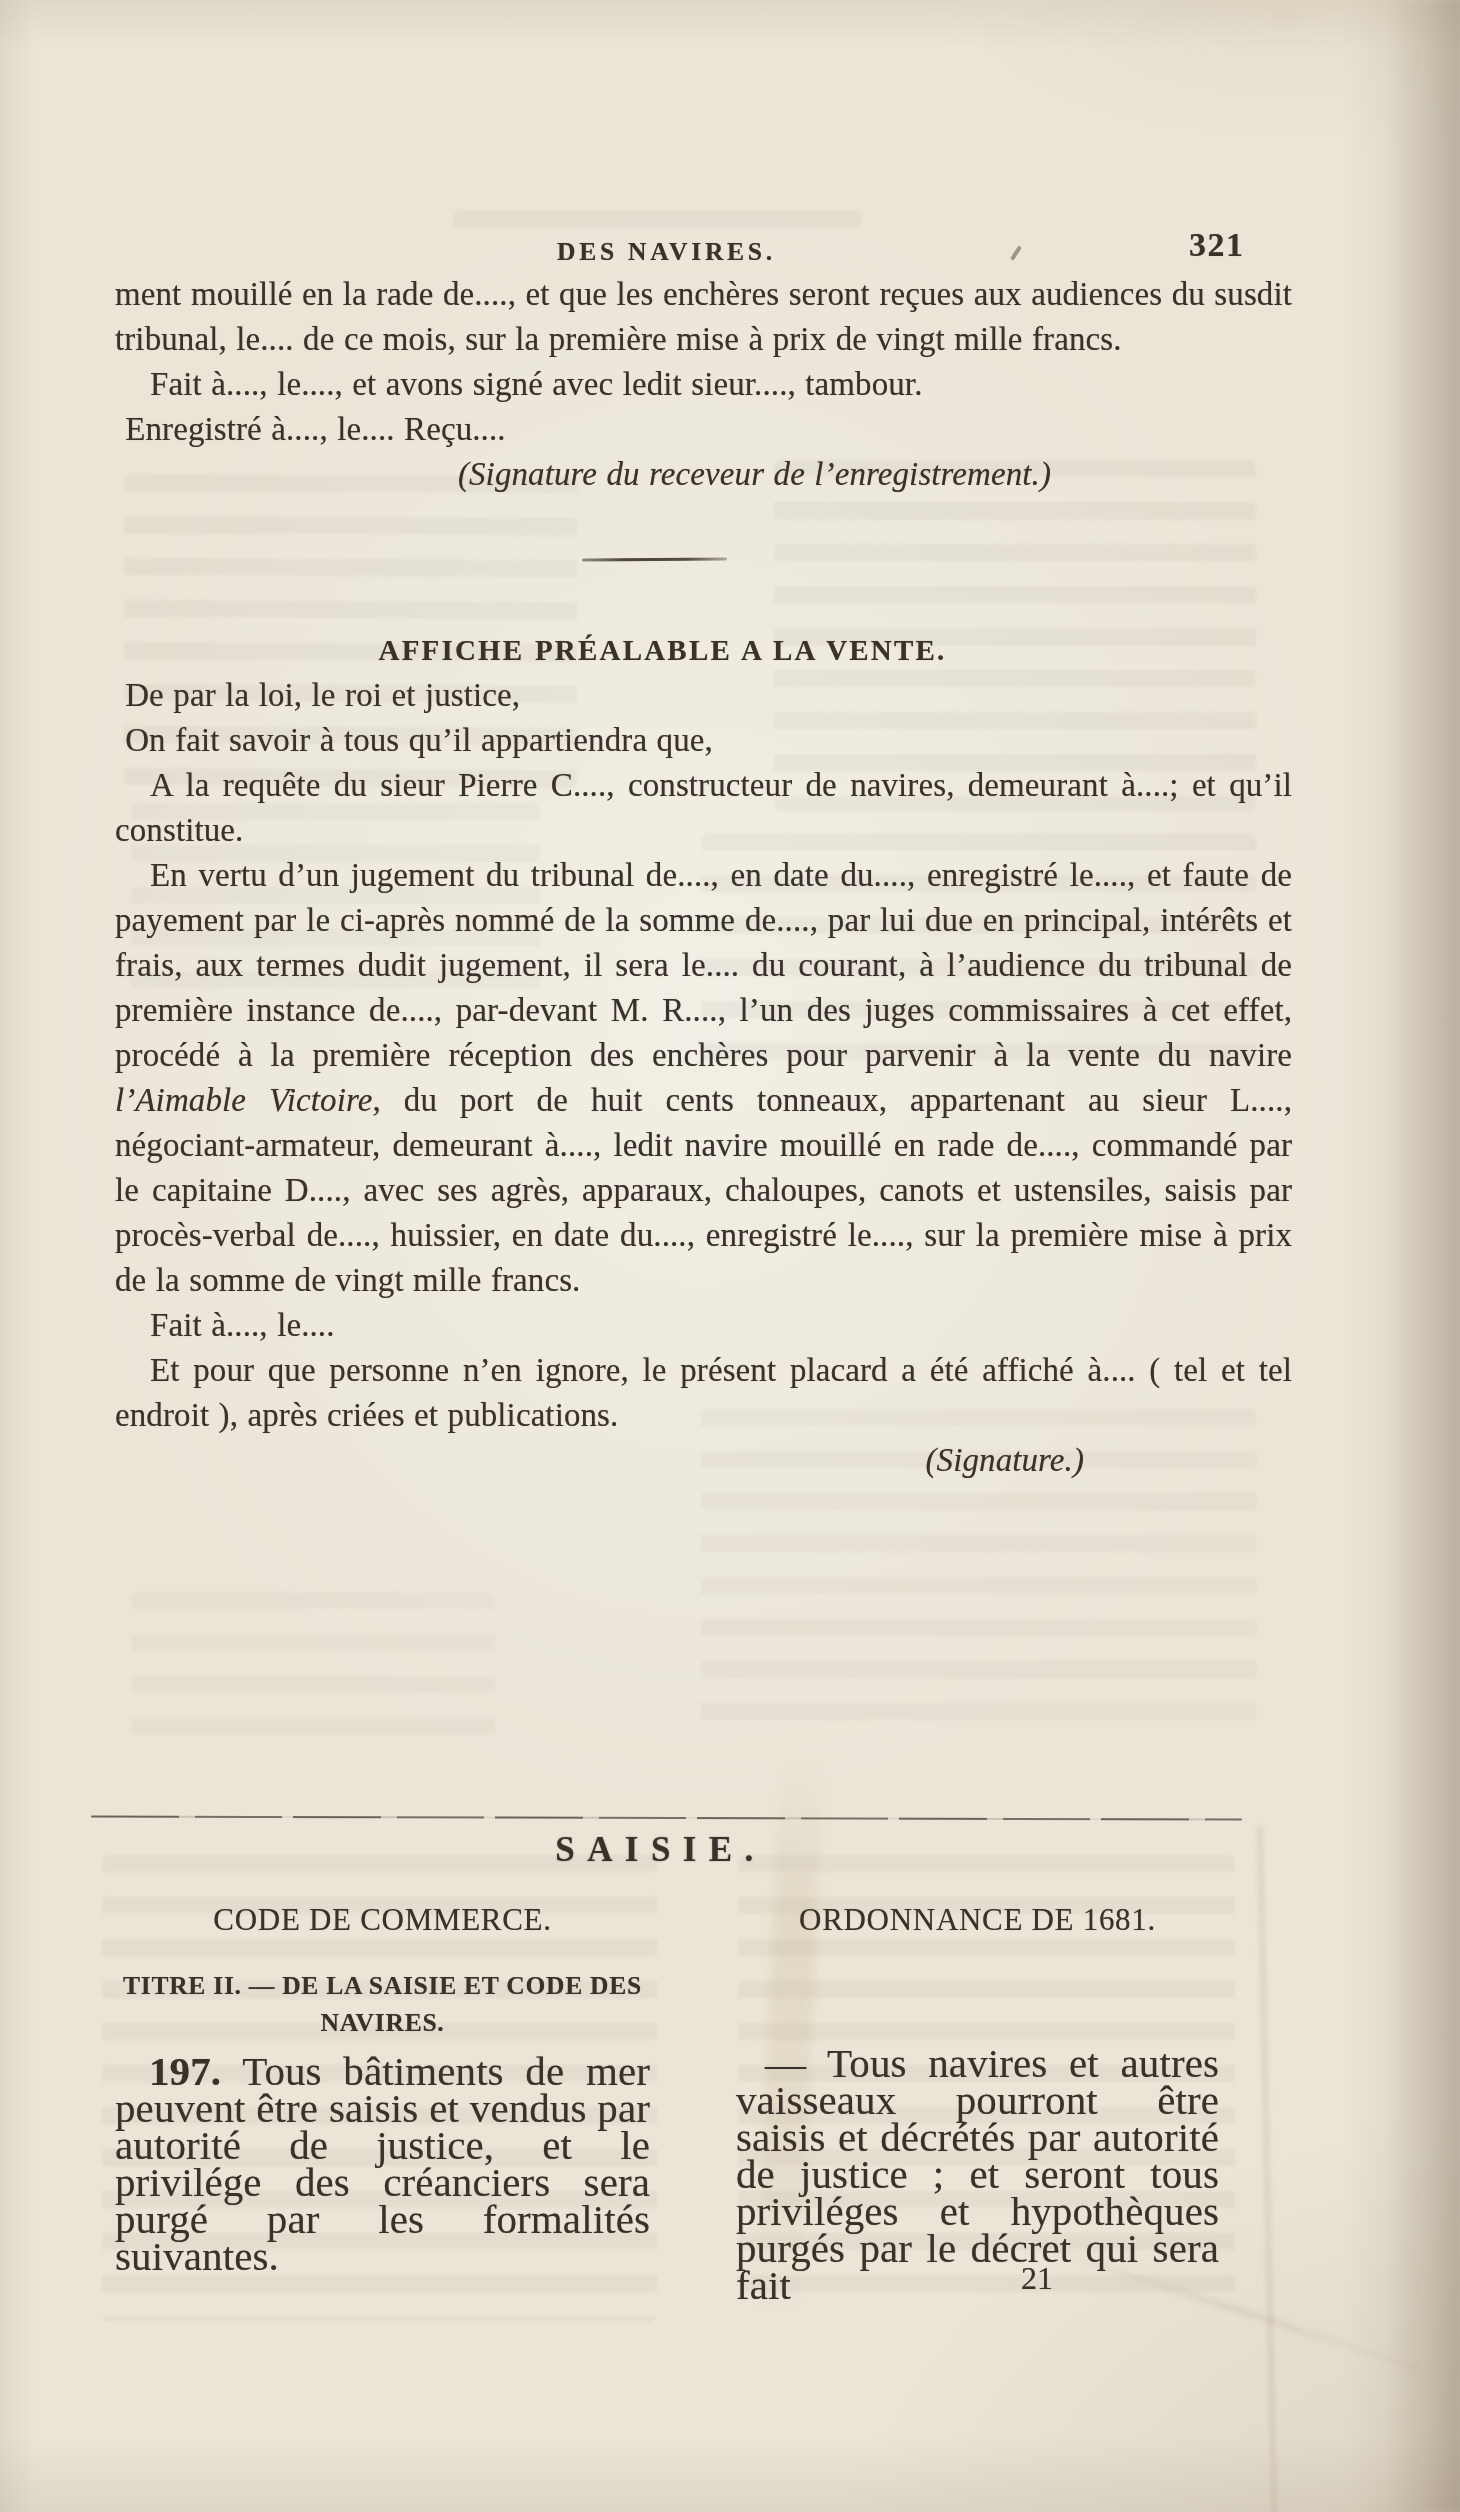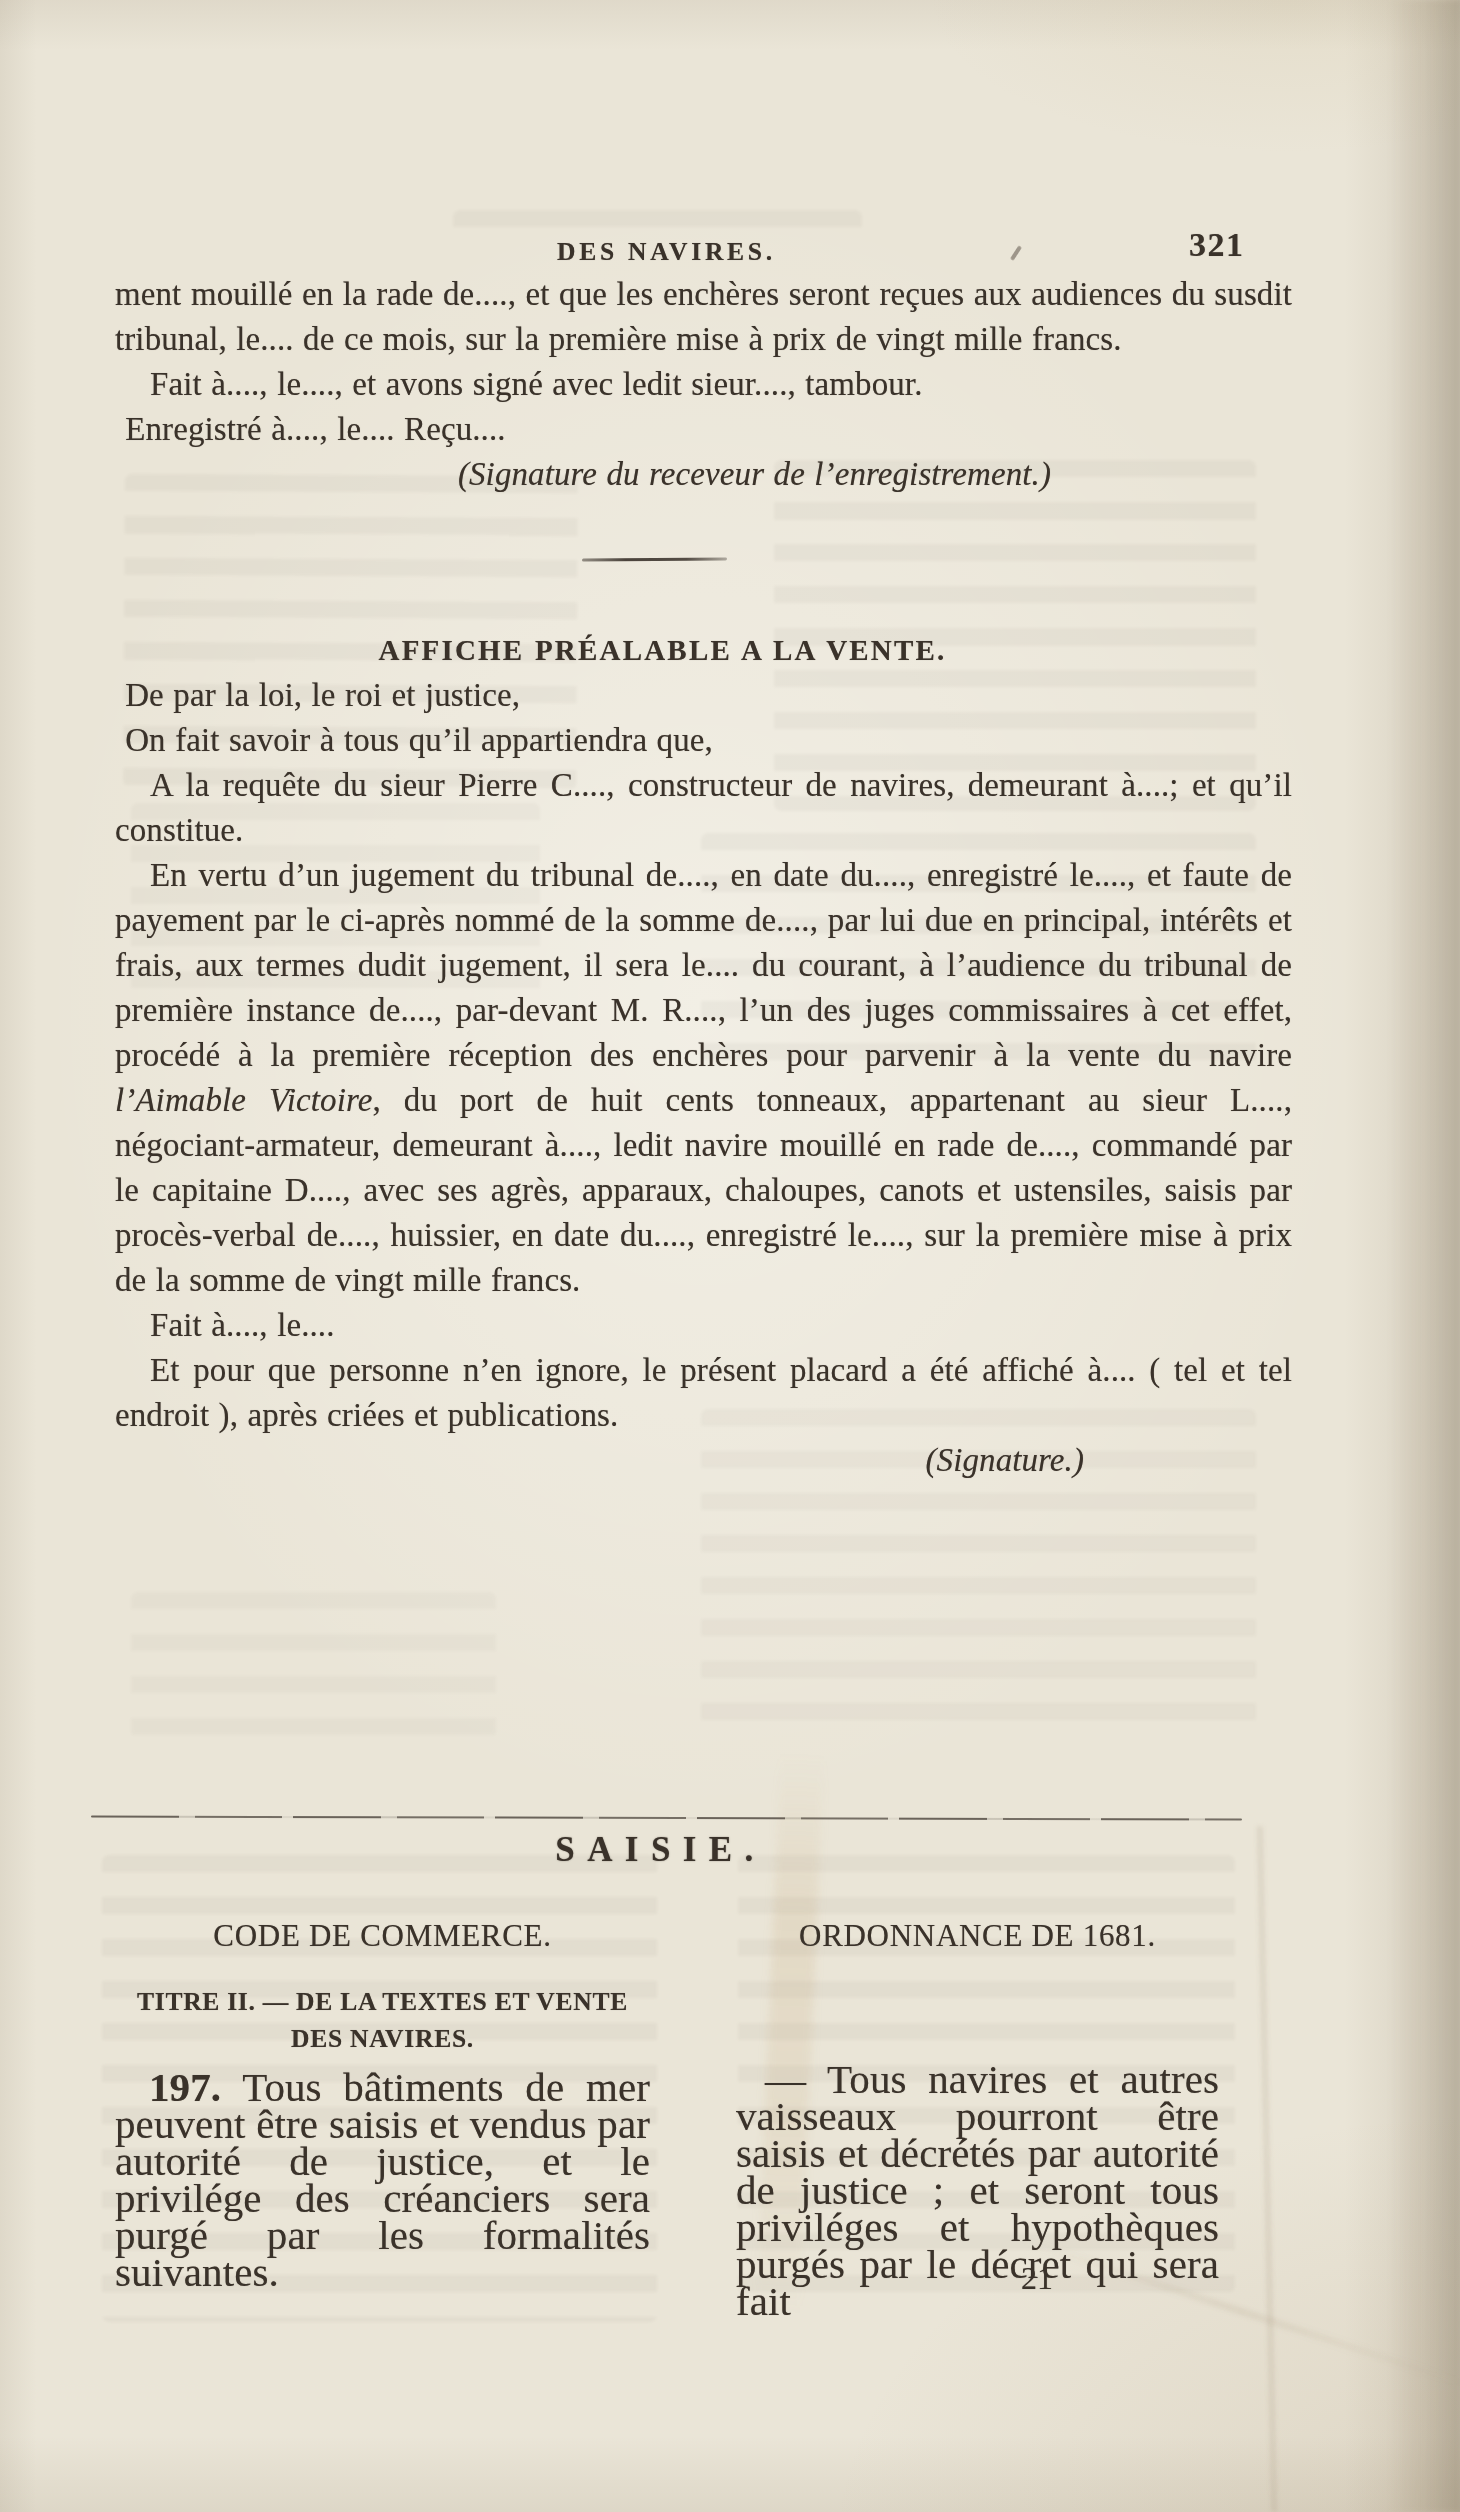--- a/index.html
+++ b/index.html
@@ -89,21 +89,21 @@
     position: absolute; left: 115px; top: 1830px; width: 1177px;
   }
   .textes-heading {
     margin: 0 86px 0 0; text-align: center;
     font-size: 35px; font-weight: bold; letter-spacing: 12.4px;
     text-shadow: 0 0 1.5px rgba(57,49,42,.55);
   }
   .columns { display: flex; margin-top: 32px; }
   .col-left  { width: 535px; }
   .col-right { width: 483px; margin-left: 86px; }
-  .col-title { margin: 16px; text-align: center; font-size: 31px; font-weight: normal; letter-spacing: 0.7px; }
+  .col-title { margin: 0; text-align: center; font-size: 31px; font-weight: normal; letter-spacing: 0.7px; }
   .col-subtitle {
     margin: 29px 0 0; text-align: center;
     font-size: 25.6px; font-weight: bold; letter-spacing: 0.7px; line-height: 37px;
   }
   .col-body {
     margin-top: 11.7px; font-size: 41px; line-height: 37px;
     text-align: justify; letter-spacing: 0.1px;
   }
   .col-left  .col-body { text-indent: 34px; }
   .col-right .col-body { margin-top: 107px; text-indent: 29px; }
@@ -155,21 +155,21 @@
   </div>
 
   <div class="long-rule"></div>
 
   <section class="textes">
     <h1 class="textes-heading">SAISIE.</h1>
 
     <div class="columns">
       <div class="col-left">
         <h3 class="col-title">CODE DE COMMERCE.</h3>
-        <h4 class="col-subtitle">TITRE II. — DE LA TEXTES ET VENTE DES NAVIRES.</h4>
+        <h4 class="col-subtitle">TITRE II. — DE LA SAISIE ET CODE DES NAVIRES.</h4>
         <p class="col-body"><span class="artnum">197.</span> <span>Tous bâtiments de mer peuvent être saisis et vendus par autorité de justice, et le privilége des créanciers sera purgé par les formalités suivantes.</span></p>
       </div>
       <div class="col-right">
         <h3 class="col-title">ORDONNANCE DE 1681.</h3>
         <p class="col-body">— Tous navires et autres vaisseaux pourront être saisis et décrétés par autorité de justice ; et seront tous priviléges et hypothèques purgés par le décret qui sera fait</p>
       </div>
     </div>
   </section>
 
   <div class="sig-mark">21</div>

